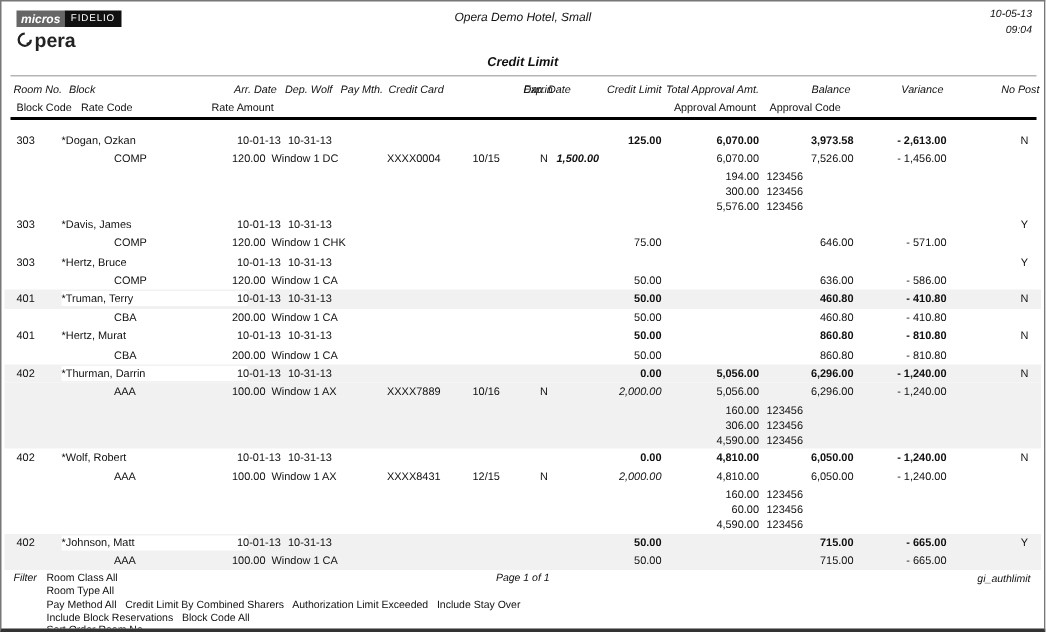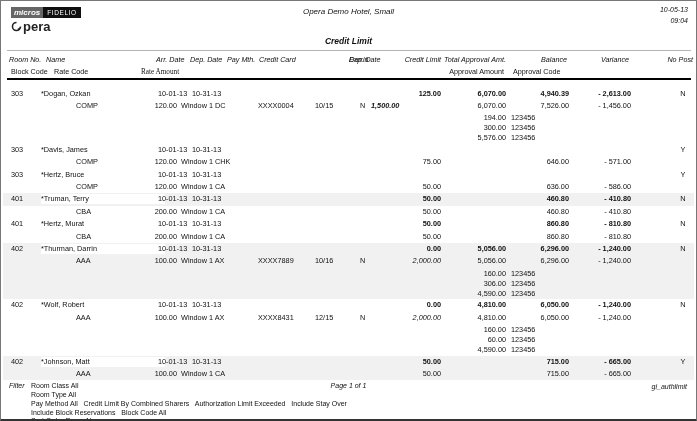--- a/index.html
+++ b/index.html
@@ -61,51 +61,51 @@
   </div>
 
   <div class="abs hotel">Opera Demo Hotel, Small</div>
   <div class="abs rdate">10-05-13</div>
   <div class="abs rtime">09:04</div>
   <div class="abs rtitle">Credit Limit</div>
 
   <div class="abs hline-top"></div>
   <div id="hdr1">
       <span class="hcell" style="left: 8px; text-align: left;">Room No.</span>
-      <span class="hcell" style="left: 45px; text-align: left;">Name</span>
+      <span class="hcell" style="left: 45px; text-align: left;">Block</span>
       <span class="hcell" style="left: 155px; text-align: left;">Arr. Date</span>
-      <span class="hcell" style="left: 189px; text-align: left;">Dep. Date</span>
+      <span class="hcell" style="left: 189px; text-align: left;">Dep. Wolf</span>
       <span class="hcell" style="left: 226px; text-align: center;">Pay Mth.</span>
       <span class="hcell" style="left: 258px; text-align: left;">Credit Card</span>
       <span class="hcell" style="left: 312px; text-align: left; padding-left: 36px;">Exp. Date</span>
       <span class="hcell" style="left: 348px; text-align: left;">Darrin</span>
       <span class="hcell" style="left: 370px; width: 70px; text-align: right;">Credit Limit</span>
       <span class="hcell" style="left: 443px; text-align: left;">Total Approval Amt.</span>
       <span class="hcell" style="left: 496px; width: 70px; text-align: right;">Balance</span>
       <span class="hcell" style="left: 558px; width: 70px; text-align: right;">Variance</span>
       <span class="hcell" style="left: 666px; width: 26px; text-align: right;">No Post</span>
     </div>
   <div id="hdr2">
       <span class="hcell" style="left: 10px; text-align: left;">Block Code</span>
       <span class="hcell" style="left: 53px; text-align: left;">Rate Code</span>
-      <span class="hcell" style="left: 140px; text-align: left; font-family: Liberation Serif, serif;">Rate Amount</span>
+      <span class="hcell" style="left: 140px; text-align: left;">Rate Amount</span>
       <span class="hcell" style="left: 433px; width: 70px; text-align: right;">Approval Amount</span>
       <span class="hcell" style="left: 512px; text-align: left;">Approval Code</span>
     </div>
   <div class="abs hline-bot"></div>
 
   <div id="rows">
       <div class="row guest" style="top: 86.5px; height: 12.4px;">
         <span class="cell c-room" style="left: 8px; text-align: left;">303</span>
         <span class="cell c-name" style="left: 38px; text-align: left;">*Dogan, Ozkan</span>
         <span class="cell c-arr" style="left: 155px; text-align: left;">10-01-13</span>
         <span class="cell c-dep" style="left: 189px; text-align: left;">10-31-13</span>
         <span class="cell c-credit_limit" style="left: 368px; width: 70px; text-align: right;">125.00</span>
         <span class="cell c-approval_amt" style="left: 433px; width: 70px; text-align: right;">6,070.00</span>
-        <span class="cell c-balance" style="left: 496px; width: 70px; text-align: right;">4,940.39</span>
+        <span class="cell c-balance" style="left: 496px; width: 70px; text-align: right;">3,973.58</span>
         <span class="cell c-variance" style="left: 558px; width: 70px; text-align: right;">- 2,613.00</span>
         <span class="cell c-nopost" style="left: 668px; width: 24px; text-align: center;">N</span>
       </div>
       <div class="row detail icl" style="top: 98.9px; height: 12.4px;">
         <span class="cell c-rate_code" style="left: 73px; text-align: left;">COMP</span>
         <span class="cell c-rate_amount" style="left: 138px; width: 36px; text-align: right;">120.00</span>
         <span class="cell c-pay_method" style="left: 178px; text-align: left;">Window 1 DC</span>
         <span class="cell c-card" style="left: 255px; text-align: left;">XXXX0004</span>
         <span class="cell c-exp" style="left: 312px; text-align: left;">10/15</span>
         <span class="cell c-swiped" style="left: 357px; text-align: left;">N</span>

